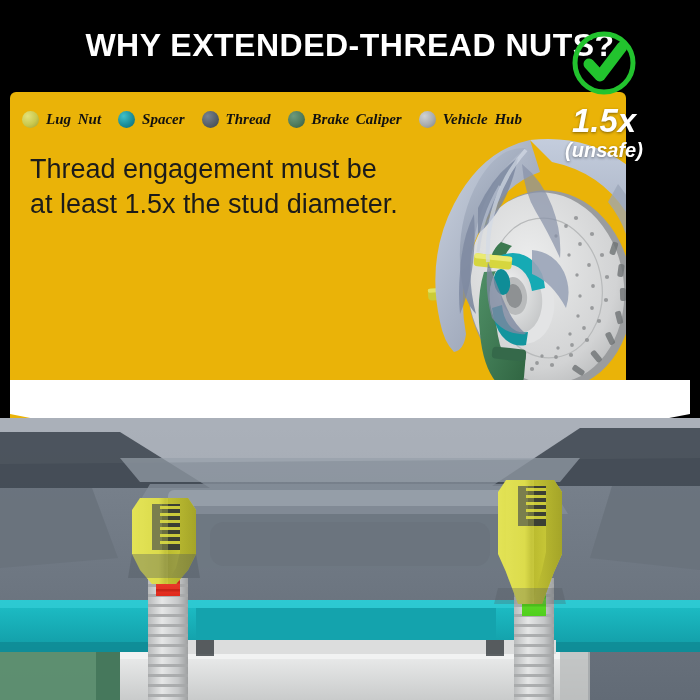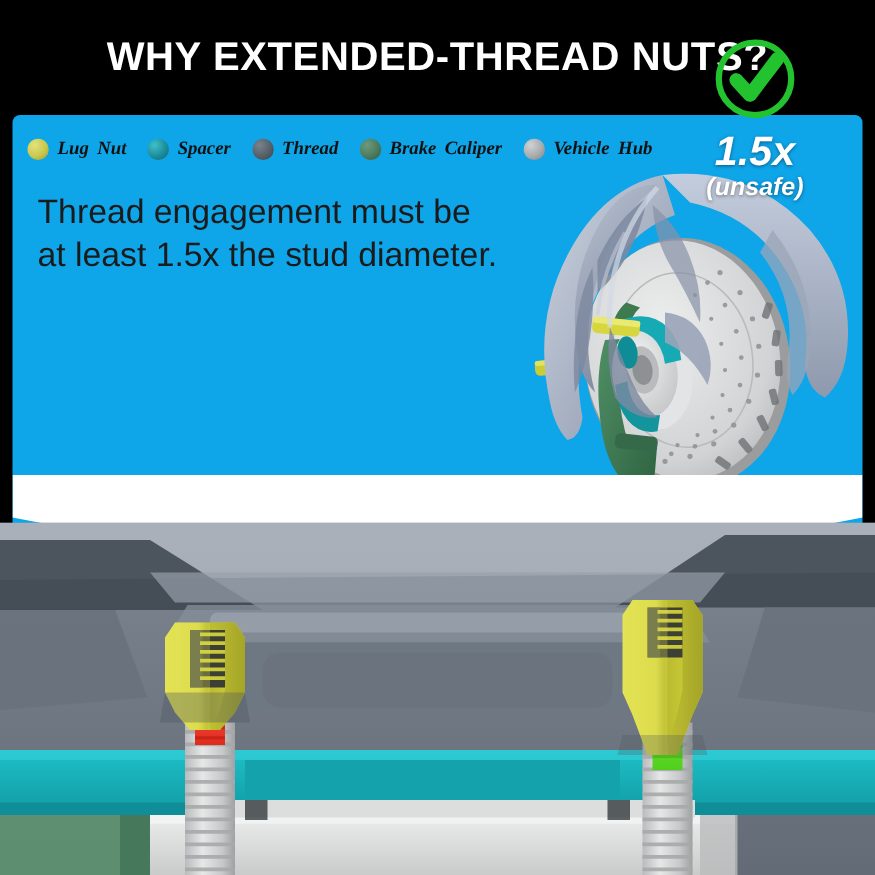--- a/index.html
+++ b/index.html
@@ -36,22 +36,22 @@
     font-weight: bold;
     font-size: 32px;
     letter-spacing: 0.5px;
     white-space: nowrap;
   }
 
   
   #card {
     position: absolute;
     left: 10px; top: 92px;
-    width: 680px; height: 338px;
-    background: #0ea5e9;
+    width: 616px; height: 338px;
+    background: #eab308;
     border-radius: 6px 6px 0 0;
     overflow: hidden;
   }
   #card-curve {
     position: absolute;
     left: 10px; top: 380px;
     width: 680px; height: 105px;
     overflow: hidden;
     pointer-events: none;
   }

